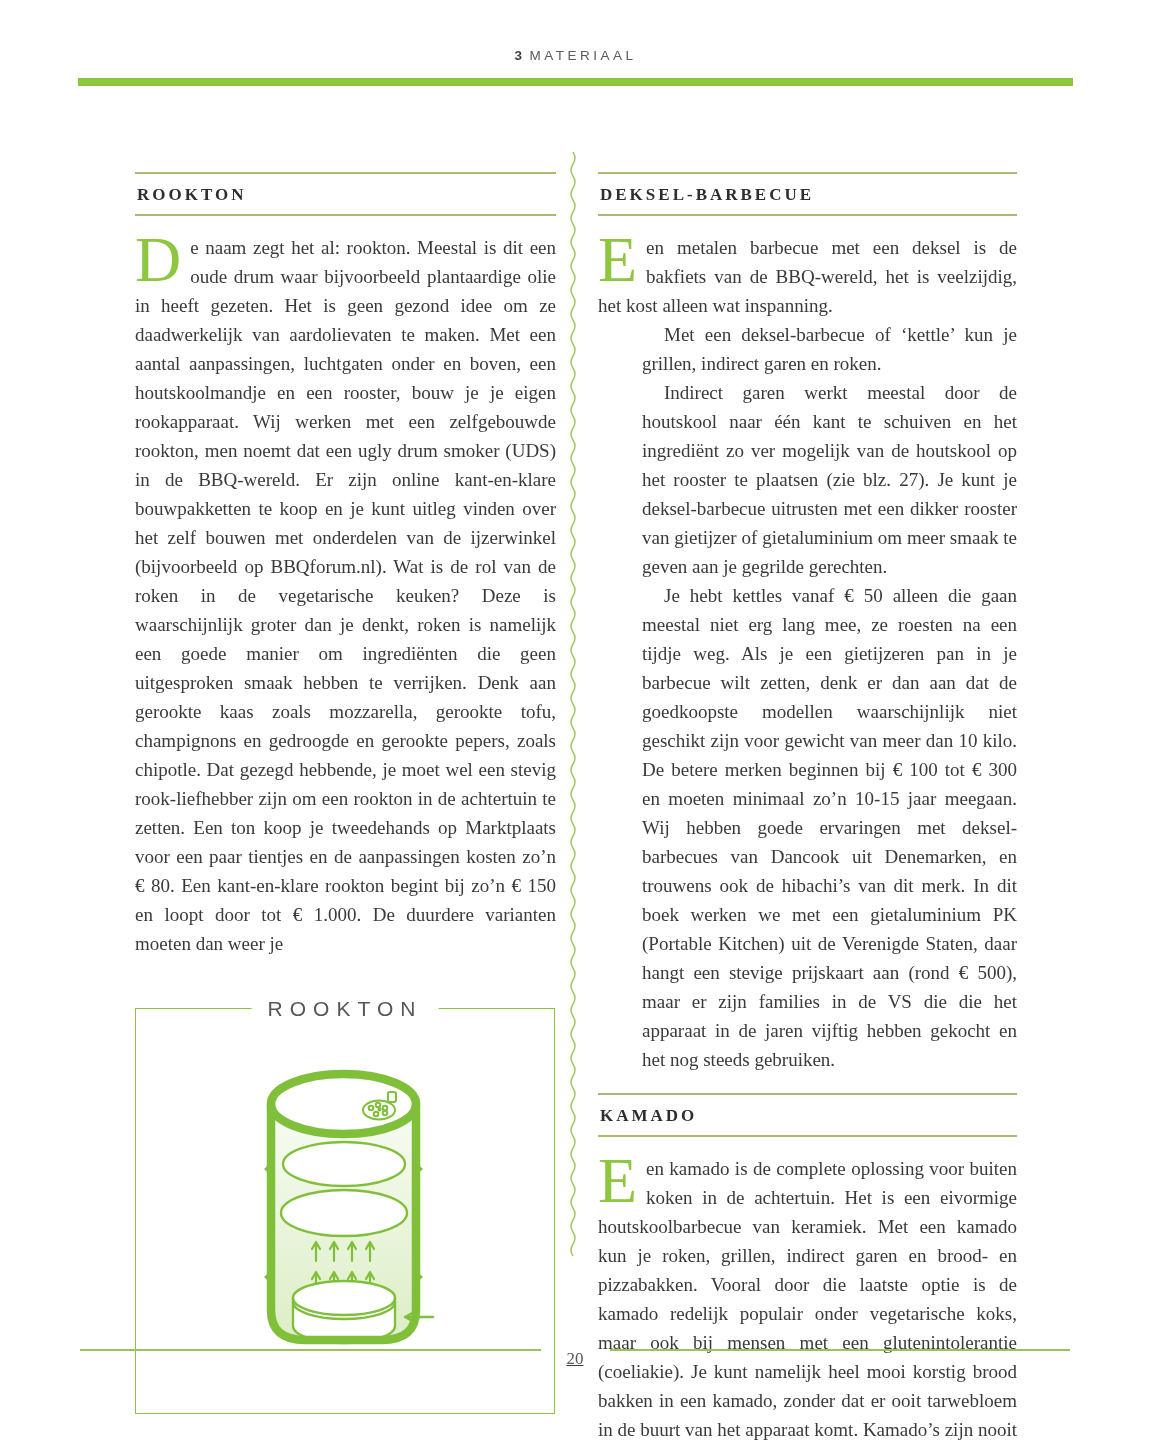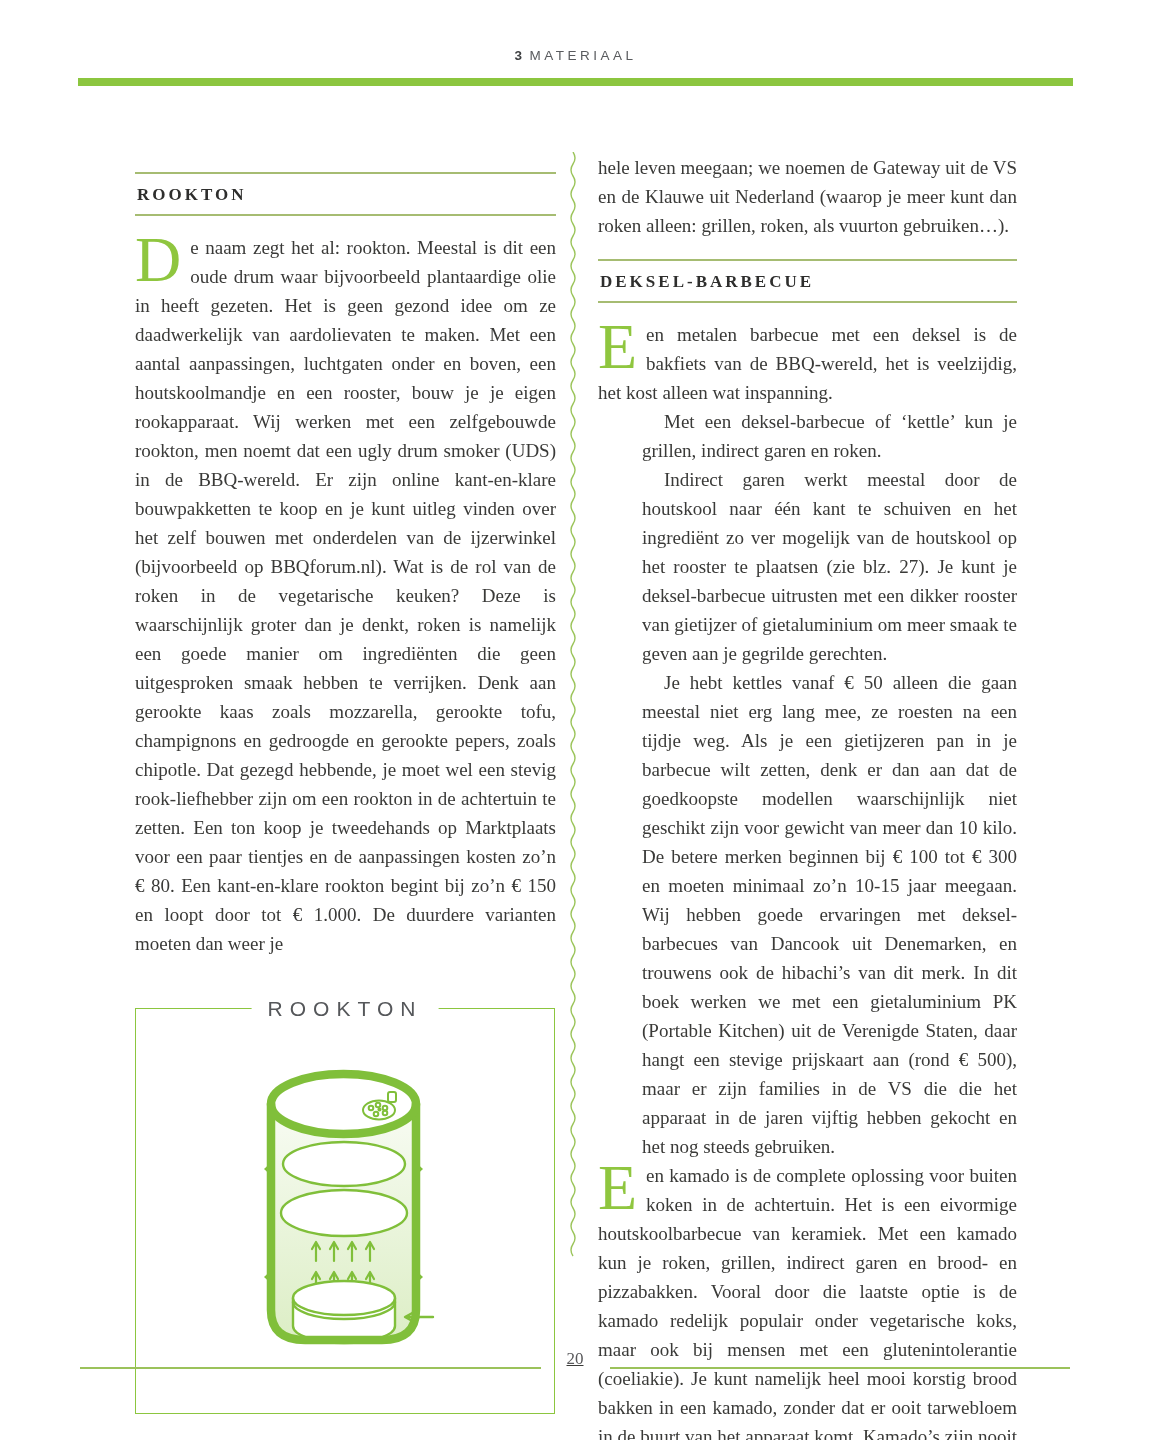--- a/index.html
+++ b/index.html
@@ -65,21 +65,21 @@
     background:#fff;padding:0 16px;
     font-family:"Liberation Sans","DejaVu Sans",sans-serif;
     font-weight:300;font-size:21px;line-height:27px;
     letter-spacing:7px;color:#55575a;
     white-space:nowrap;
   }
   .figure svg{display:block;margin:0 auto;}
   
   .footer{
     position:absolute;left:80px;right:81px;top:1349px;
-    display:flex;align-items:flex-end;text-decoration:underline;
+    display:flex;align-items:flex-start;text-decoration:underline;
   }
   .footer .rule{flex:1;height:2px;background:#9bc25b;}
   .footer .pagenum{
     padding:0 26px;
     font-size:17px;color:#59595b;
     font-family:"Liberation Serif","DejaVu Serif",serif;
   }
 </style>
 </head>
 <body>
@@ -162,31 +162,33 @@
           </g>
 
           <path d="M297 308 L271 308 M280 302 L269 308 L280 314" stroke-width="2.4"></path>
         </g>
       </svg>
     </div>
   </div>
 
   <div class="col col-right">
 
-    <p>hele leven meegaan; we noemen de Gateway uit de VS en de Klauwe uit Nederland (waarop je meer kunt dan roken alleen: grillen, roken, als vuurton gebruiken…).</p>
 
     <div class="section-head">
       <h2>DEKSEL-BARBECUE</h2>
     </div>
 
     <p><span class="dropcap">E</span><span>en metalen barbecue met een deksel is de bakfiets van de BBQ-wereld, het is veelzijdig, het kost alleen wat inspanning.</span></p>
     <p class="indent">Met een deksel-barbecue of ‘kettle’ kun je grillen, indirect garen en roken.</p>
     <p class="indent">Indirect garen werkt meestal door de houtskool naar één kant te schuiven en het ingrediënt zo ver mogelijk van de houtskool op het rooster te plaatsen (zie blz. 27). Je kunt je deksel-barbecue uitrusten met een dikker rooster van gietijzer of gietaluminium om meer smaak te geven aan je gegrilde gerechten.</p>
     <p class="indent">Je hebt kettles vanaf € 50 alleen die gaan meestal niet erg lang mee, ze roesten na een tijdje weg. Als je een gietijzeren pan in je barbecue wilt zetten, denk er dan aan dat de goedkoopste modellen waarschijnlijk niet geschikt zijn voor gewicht van meer dan 10 kilo. De betere merken beginnen bij € 100 tot € 300 en moeten minimaal zo’n 10-15 jaar meegaan. Wij hebben goede ervaringen met deksel-barbecues van Dancook uit Denemarken, en trouwens ook de hibachi’s van dit merk. In dit boek werken we met een gietaluminium PK (Portable Kitchen) uit de Verenigde Staten, daar hangt een stevige prijskaart aan (rond € 500), maar er zijn families in de VS die die het apparaat in de jaren vijftig hebben gekocht en het nog steeds gebruiken.</p>
 
+    <div class="section-head">
+      <h2>KAMADO</h2>
+    </div>
 
     <p><span class="dropcap">E</span><span>en kamado is de complete oplossing voor buiten koken in de achtertuin. Het is een eivormige houtskoolbarbecue van keramiek. Met een kamado kun je roken, grillen, indirect garen en brood- en pizzabakken. Vooral door die laatste optie is de kamado redelijk populair onder vegetarische koks, maar ook bij mensen met een glutenintolerantie (coeliakie). Je kunt namelijk heel mooi korstig brood bakken in een kamado, zonder dat er ooit tarwebloem in de buurt van het apparaat komt. Kamado’s zijn nooit goedkoop, met de originele aanschafprijs ben je er ook vaak niet meteen. Accessoires zoals een hitteschild en een pizzasteen zul je apart moeten aanschaffen.</span></p>
   </div>
 
   <div class="footer">
     <div class="rule"></div>
     <span class="pagenum">20</span>
     <div class="rule"></div>
   </div>
 

